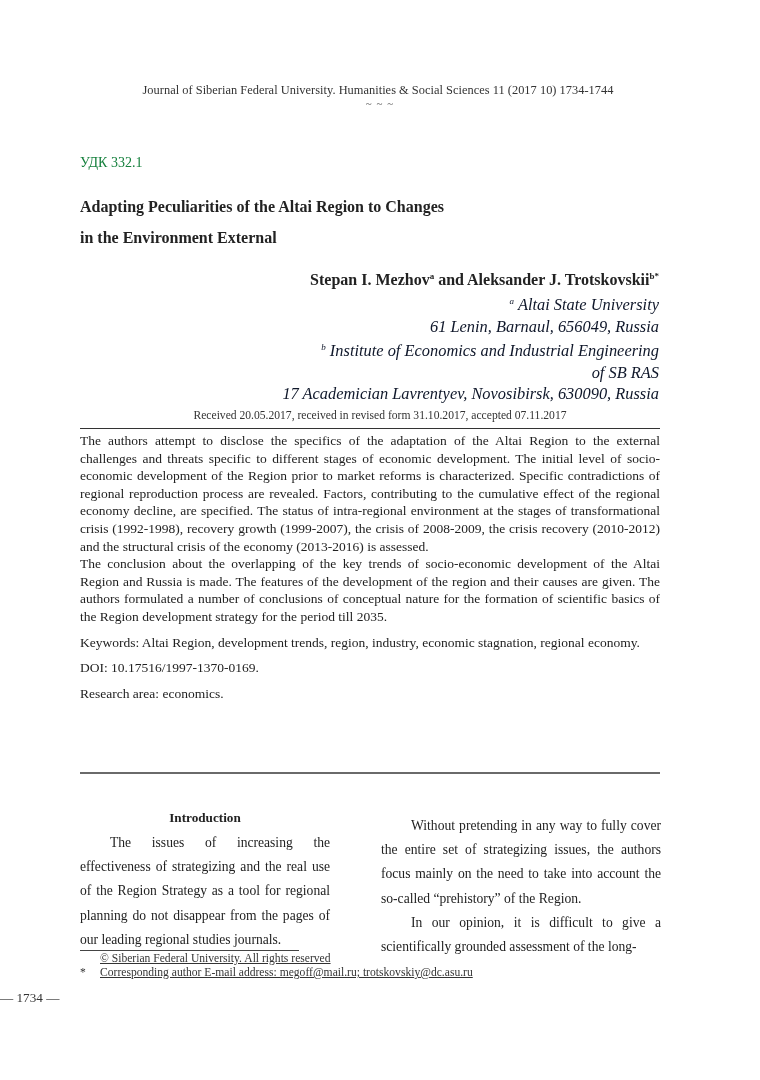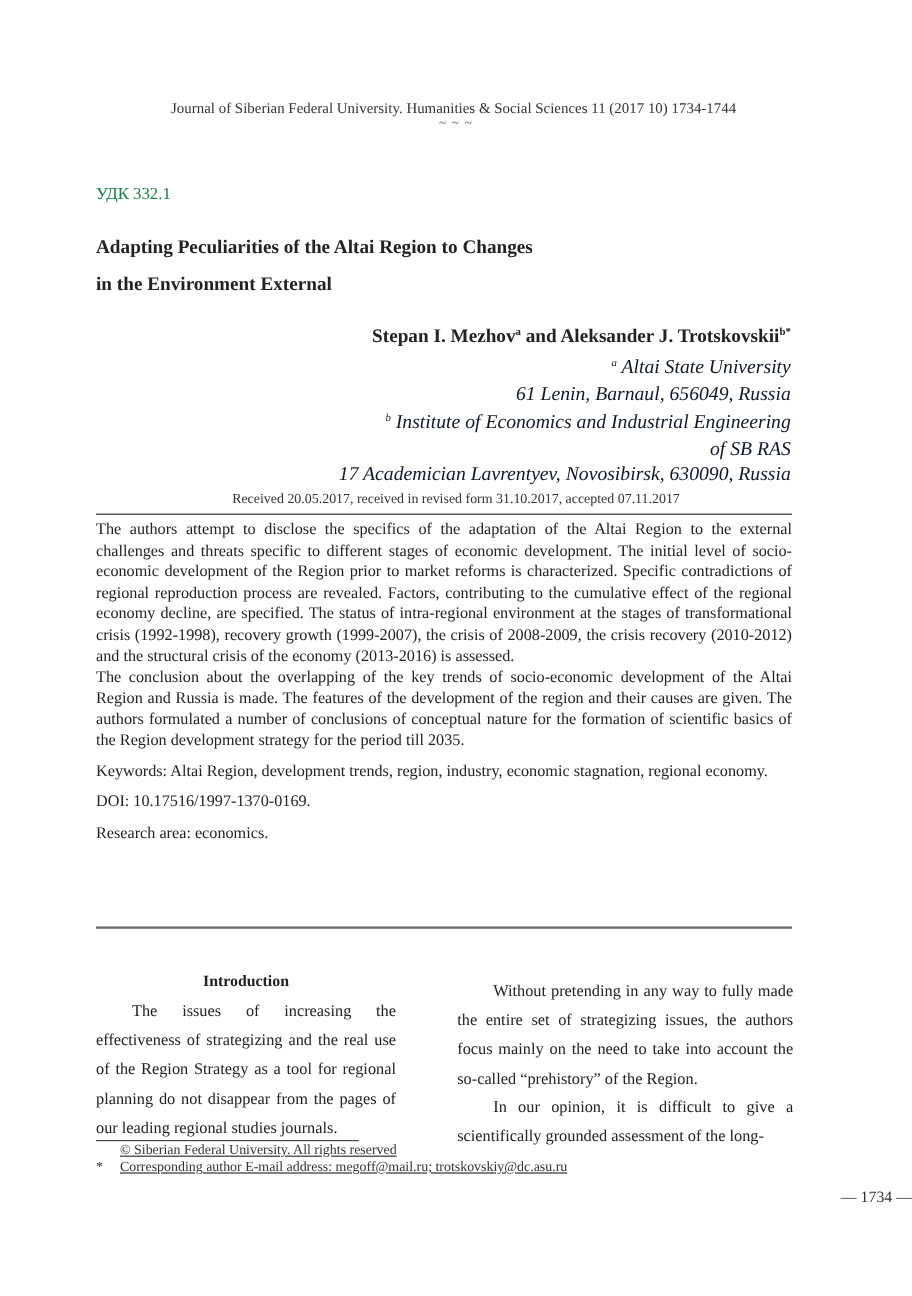--- a/index.html
+++ b/index.html
@@ -121,21 +121,21 @@
     left: 80px; top: 952px;
     font-size: 11.6px;
     line-height: 14px;
     color: #333;
     text-decoration: underline;
   }
   .fn-line { position: relative; padding-left: 20px; white-space: nowrap; }
   .fn-mark { position: absolute; left: 0; }
   .page-number {
     left: 0; width: 760px; top: 990px;
-    text-align: right;
+    text-align: left;
     font-size: 13.2px;
     color: #333;
   }
 </style>
 </head>
 <body>
 
 <div class="abs journal-header">Journal of  Siberian Federal University.  Humanities &amp; Social Sciences 11 (2017 10) 1734-1744</div>
 <div class="abs tilde">~ ~ ~</div>
 
@@ -170,21 +170,21 @@
 </div>
 
 <div class="abs rule-bottom"></div>
 
 <div class="abs col col-left">
   <div class="section-head">Introduction</div>
   <p>The issues of increasing the effectiveness of strategizing and the real use of the Region Strategy as a tool for regional planning do not disappear from the pages of our leading regional studies journals.</p>
 </div>
 
 <div class="abs col col-right">
-  <p class="first">Without pretending in any way to fully made the entire set of strategizing issues, the authors focus mainly on the need to take into account the so-called “prehistory” of the Region.</p>
+  <p class="first">Without pretending in any way to fully cover the entire set of strategizing issues, the authors focus mainly on the need to take into account the so-called “prehistory” of the Region.</p>
   <p>In our opinion, it is difficult to give a scientifically grounded assessment of the long-</p>
 </div>
 
 <div class="abs fn-rule"></div>
 <div class="abs footnotes">
   <div class="fn-line"><span class="fn-mark"></span><span>© Siberian Federal University. All rights reserved</span></div>
   <div class="fn-line"><span class="fn-mark">*</span><span>Corresponding author E-mail address: megoff@mail.ru; trotskovskiy@dc.asu.ru</span></div>
 </div>
 
 <div class="abs page-number">— 1734 —</div>

